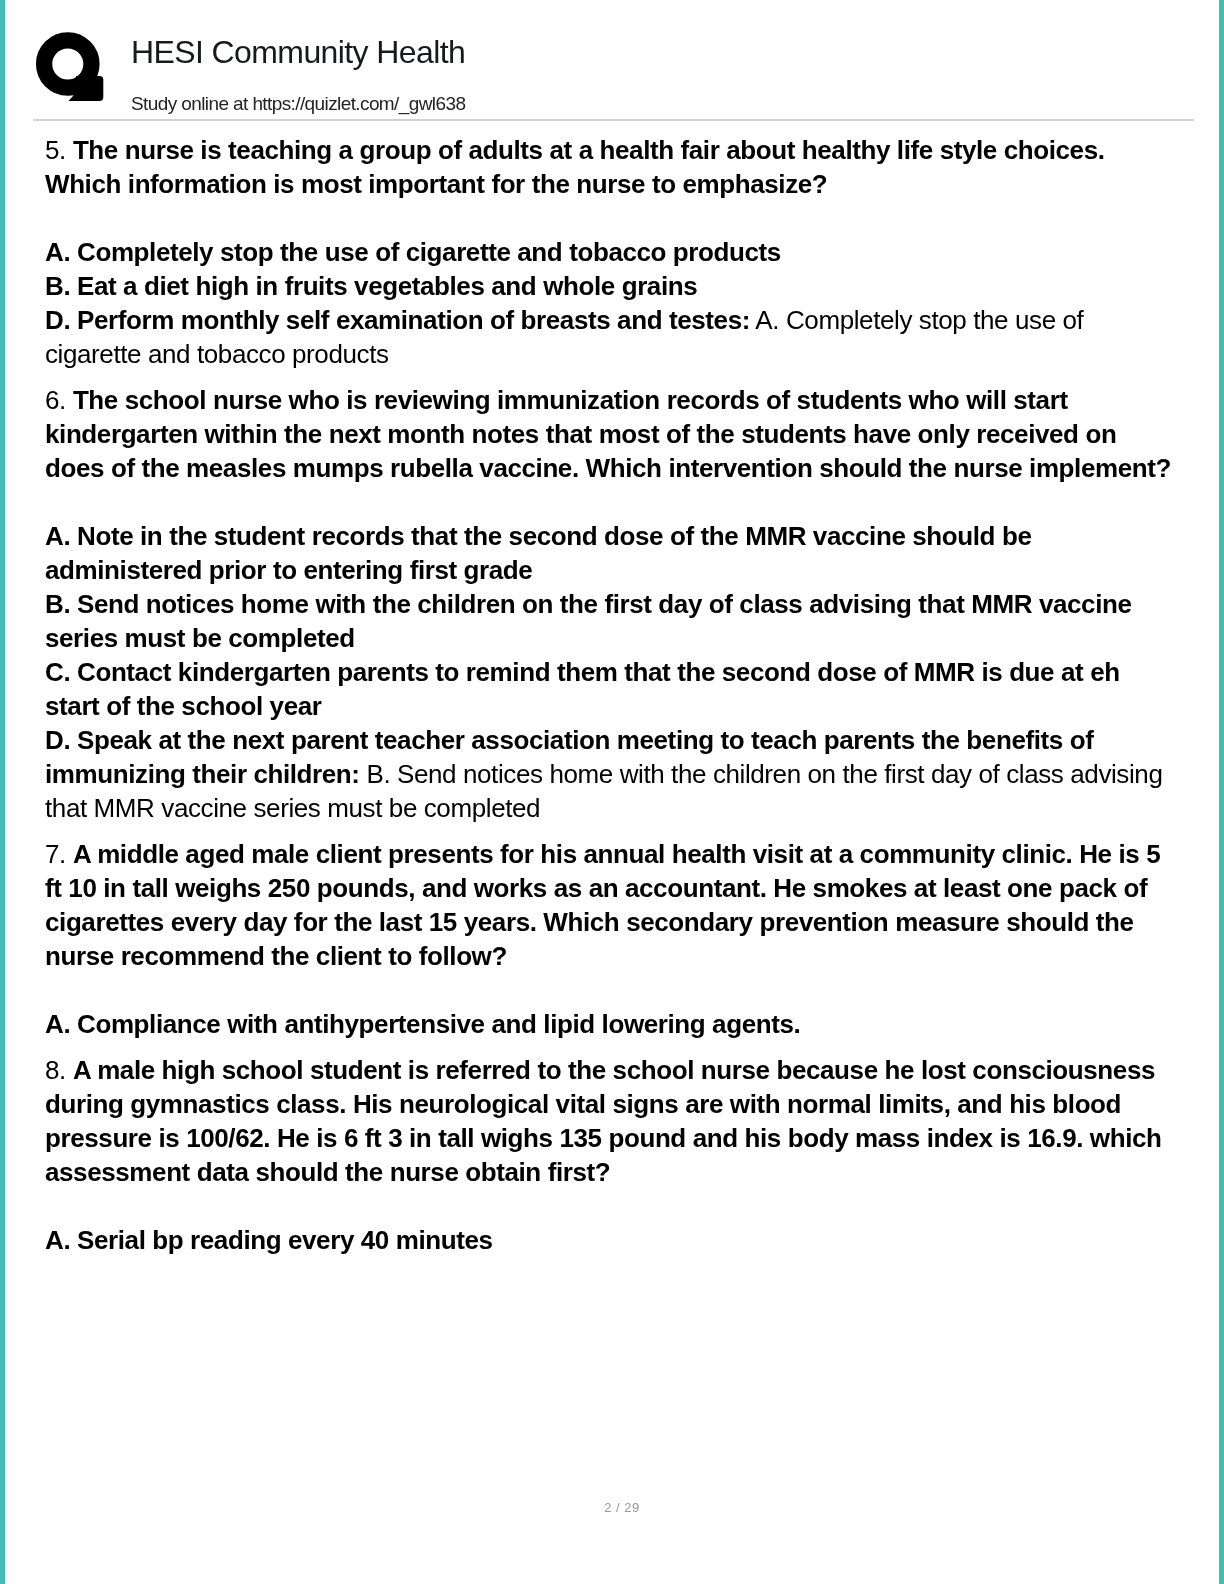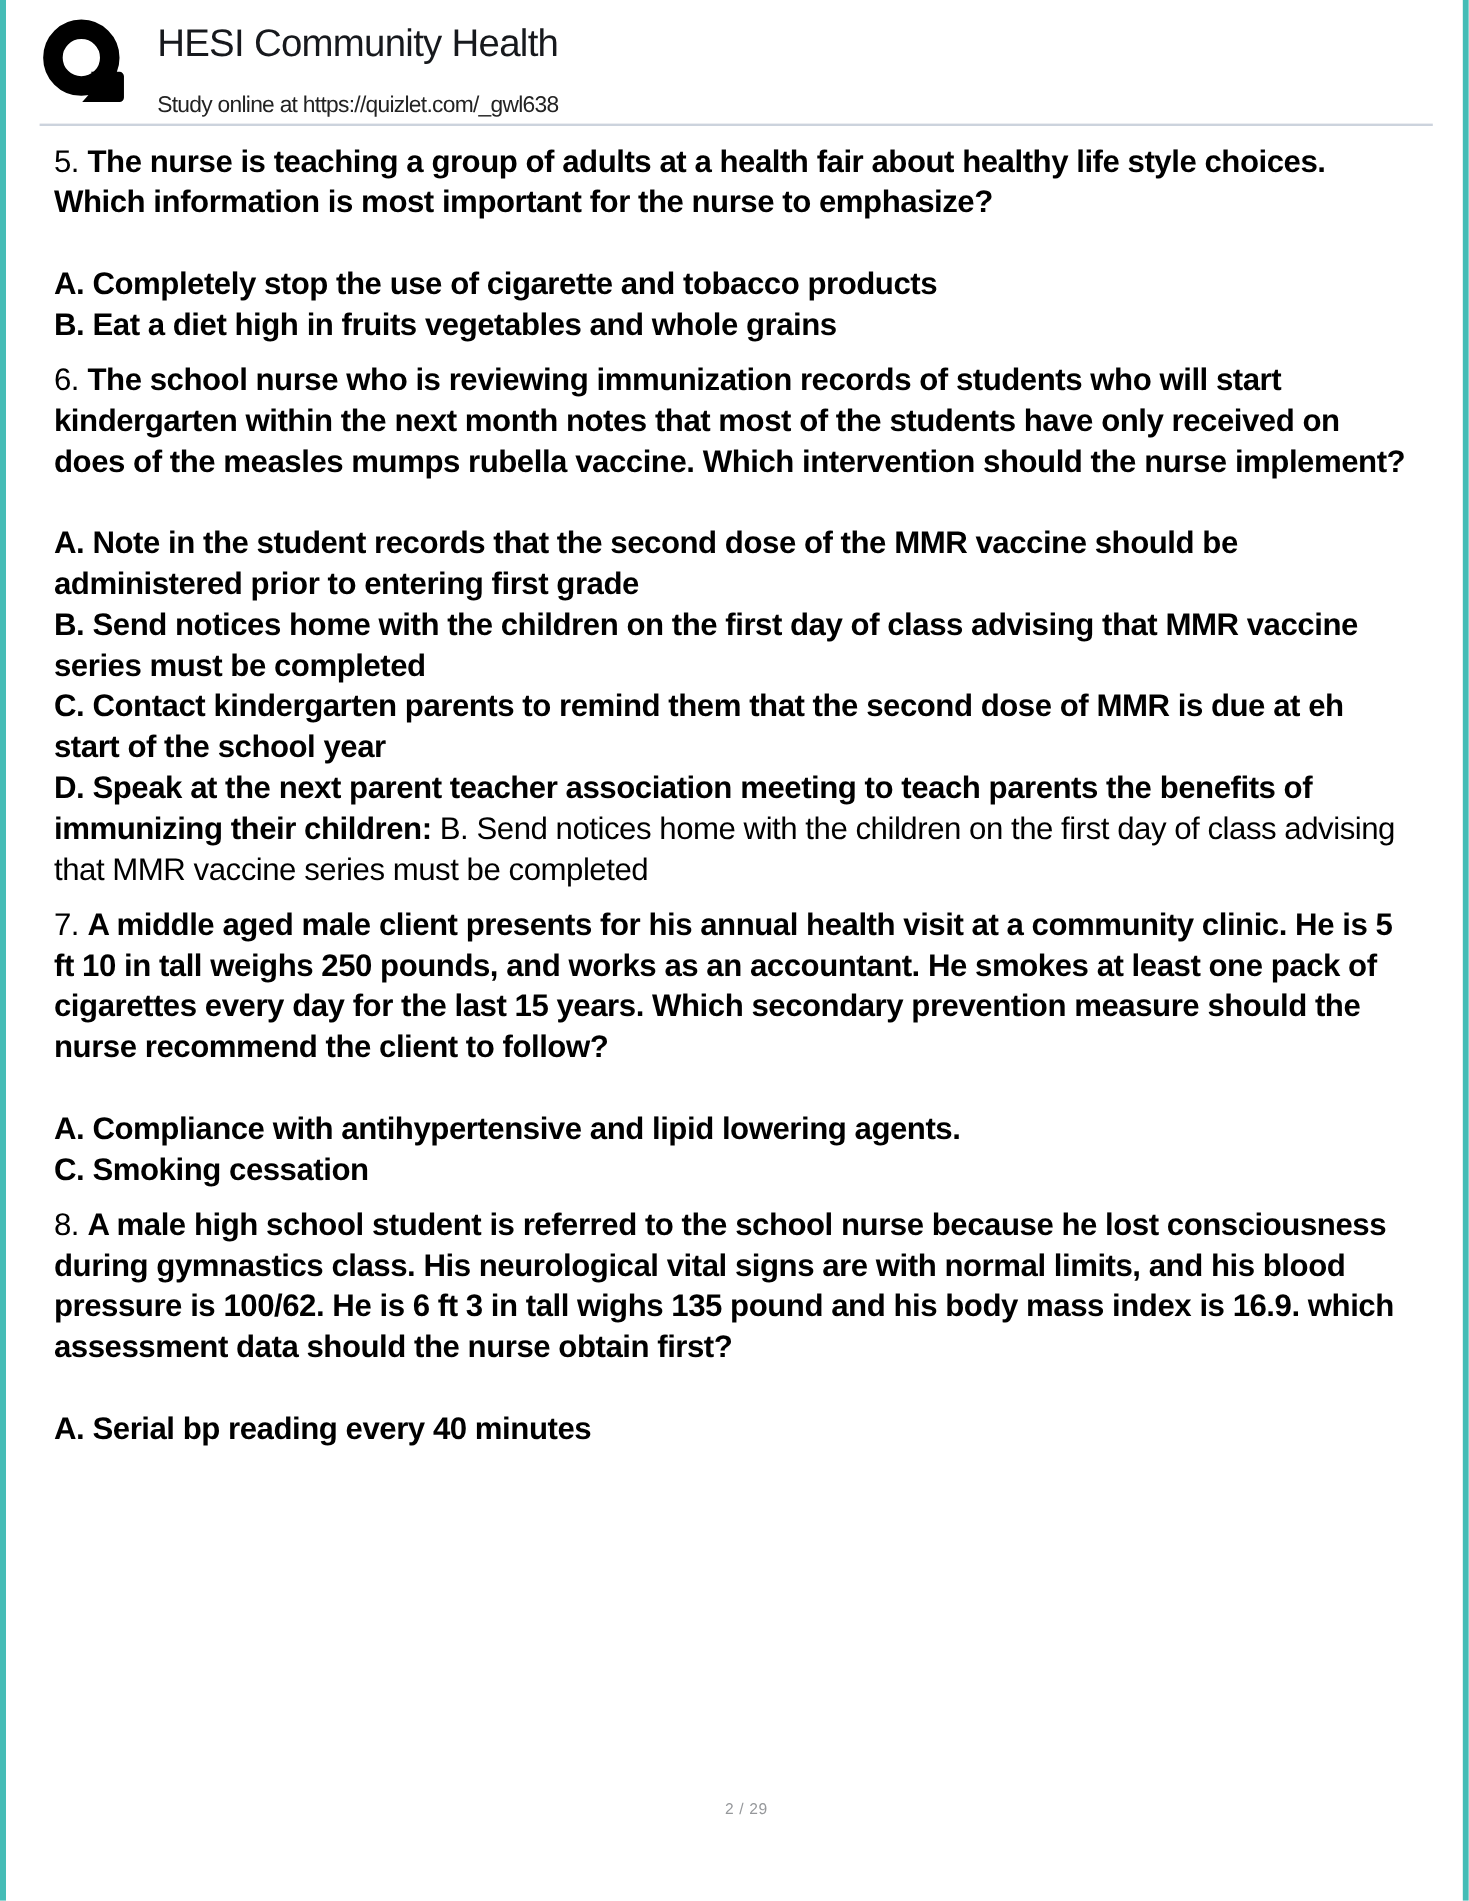--- a/index.html
+++ b/index.html
@@ -8,21 +8,21 @@
     background: #ffffff;
     position: relative;
     overflow: hidden;
     font-family: "Liberation Sans", sans-serif;
     color: #000;
   }
   .edge { position: absolute; top: 0; bottom: 0; width: 5px; }
   .edge.left  { left: 0; }
   .edge.right { right: 0; }
 
-  .page { padding: 12px 30px 0 33px; }
+  .page { padding: 28px 30px 0 33px; }
 
   header { display: flex; align-items: flex-start; gap: 24px; }
   .logo { width: 74px; height: 78px; flex: 0 0 auto; }
   .logo svg { width: 74px; height: 78px; display: block; }
   .head-text { padding-top: 6px; }
   .title {
     font-size: 32px; font-weight: 400; color: #17191d;
     letter-spacing: -0.6px; line-height: 36px;
   }
   .subtitle {
@@ -73,38 +73,38 @@
 
   <hr class="divider">
 
   <main class="content">
 
     <section class="qa">
       <p class="q"><span class="q-num">5.</span><span class="bold">The nurse is teaching a group of adults at a health fair about healthy life style choices. Which information is most important for the nurse to emphasize?</span></p>
       <div class="options">
         <p class="option"><span class="bold">A. Completely stop the use of cigarette and tobacco products</span><span class="reg"></span></p>
         <p class="option"><span class="bold">B. Eat a diet high in fruits vegetables and whole grains</span><span class="reg"></span></p>
+        <p class="option"><span class="bold">D. Perform monthly self examination of breasts and testes:</span><span class="reg"> A. Completely stop the use of cigarette and tobacco products</span></p>
       </div>
     </section>
 
     <section class="qa">
       <p class="q"><span class="q-num">6.</span><span class="bold">The school nurse who is reviewing immunization records of students who will start kindergarten within the next month notes that most of the students have only received on does of the measles mumps rubella vaccine. Which intervention should the nurse implement?</span></p>
       <div class="options">
         <p class="option"><span class="bold">A. Note in the student records that the second dose of the MMR vaccine should be administered prior to entering first grade</span><span class="reg"></span></p>
         <p class="option"><span class="bold">B. Send notices home with the children on the first day of class advising that MMR vaccine series must be completed</span><span class="reg"></span></p>
         <p class="option"><span class="bold">C. Contact kindergarten parents to remind them that the second dose of MMR is due at eh start of the school year</span><span class="reg"></span></p>
         <p class="option"><span class="bold">D. Speak at the next parent teacher association meeting to teach parents the benefits of immunizing their children:</span><span class="reg"> B. Send notices home with the children on the first day of class advising that MMR vaccine series must be completed</span></p>
       </div>
     </section>
 
     <section class="qa">
       <p class="q"><span class="q-num">7.</span><span class="bold">A middle aged male client presents for his annual health visit at a community clinic. He is 5 ft 10 in tall weighs 250 pounds, and works as an accountant. He smokes at least one pack of cigarettes every day for the last 15 years. Which secondary prevention measure should the nurse recommend the client to follow?</span></p>
       <div class="options">
         <p class="option"><span class="bold">A. Compliance with antihypertensive and lipid lowering agents.</span><span class="reg"></span></p>
-        <p class="option"><span class="bold">C. Smoking cessation</span><span class="reg"></span></p>
       </div>
     </section>
 
     <section class="qa">
       <p class="q"><span class="q-num">8.</span><span class="bold">A male high school student is referred to the school nurse because he lost consciousness during gymnastics class. His neurological vital signs are with normal limits, and his blood pressure is 100/62. He is 6 ft 3 in tall wighs 135 pound and his body mass index is 16.9. which assessment data should the nurse obtain first?</span></p>
       <div class="options">
         <p class="option"><span class="bold">A. Serial bp reading every 40 minutes</span><span class="reg"></span></p>
       </div>
     </section>
 

